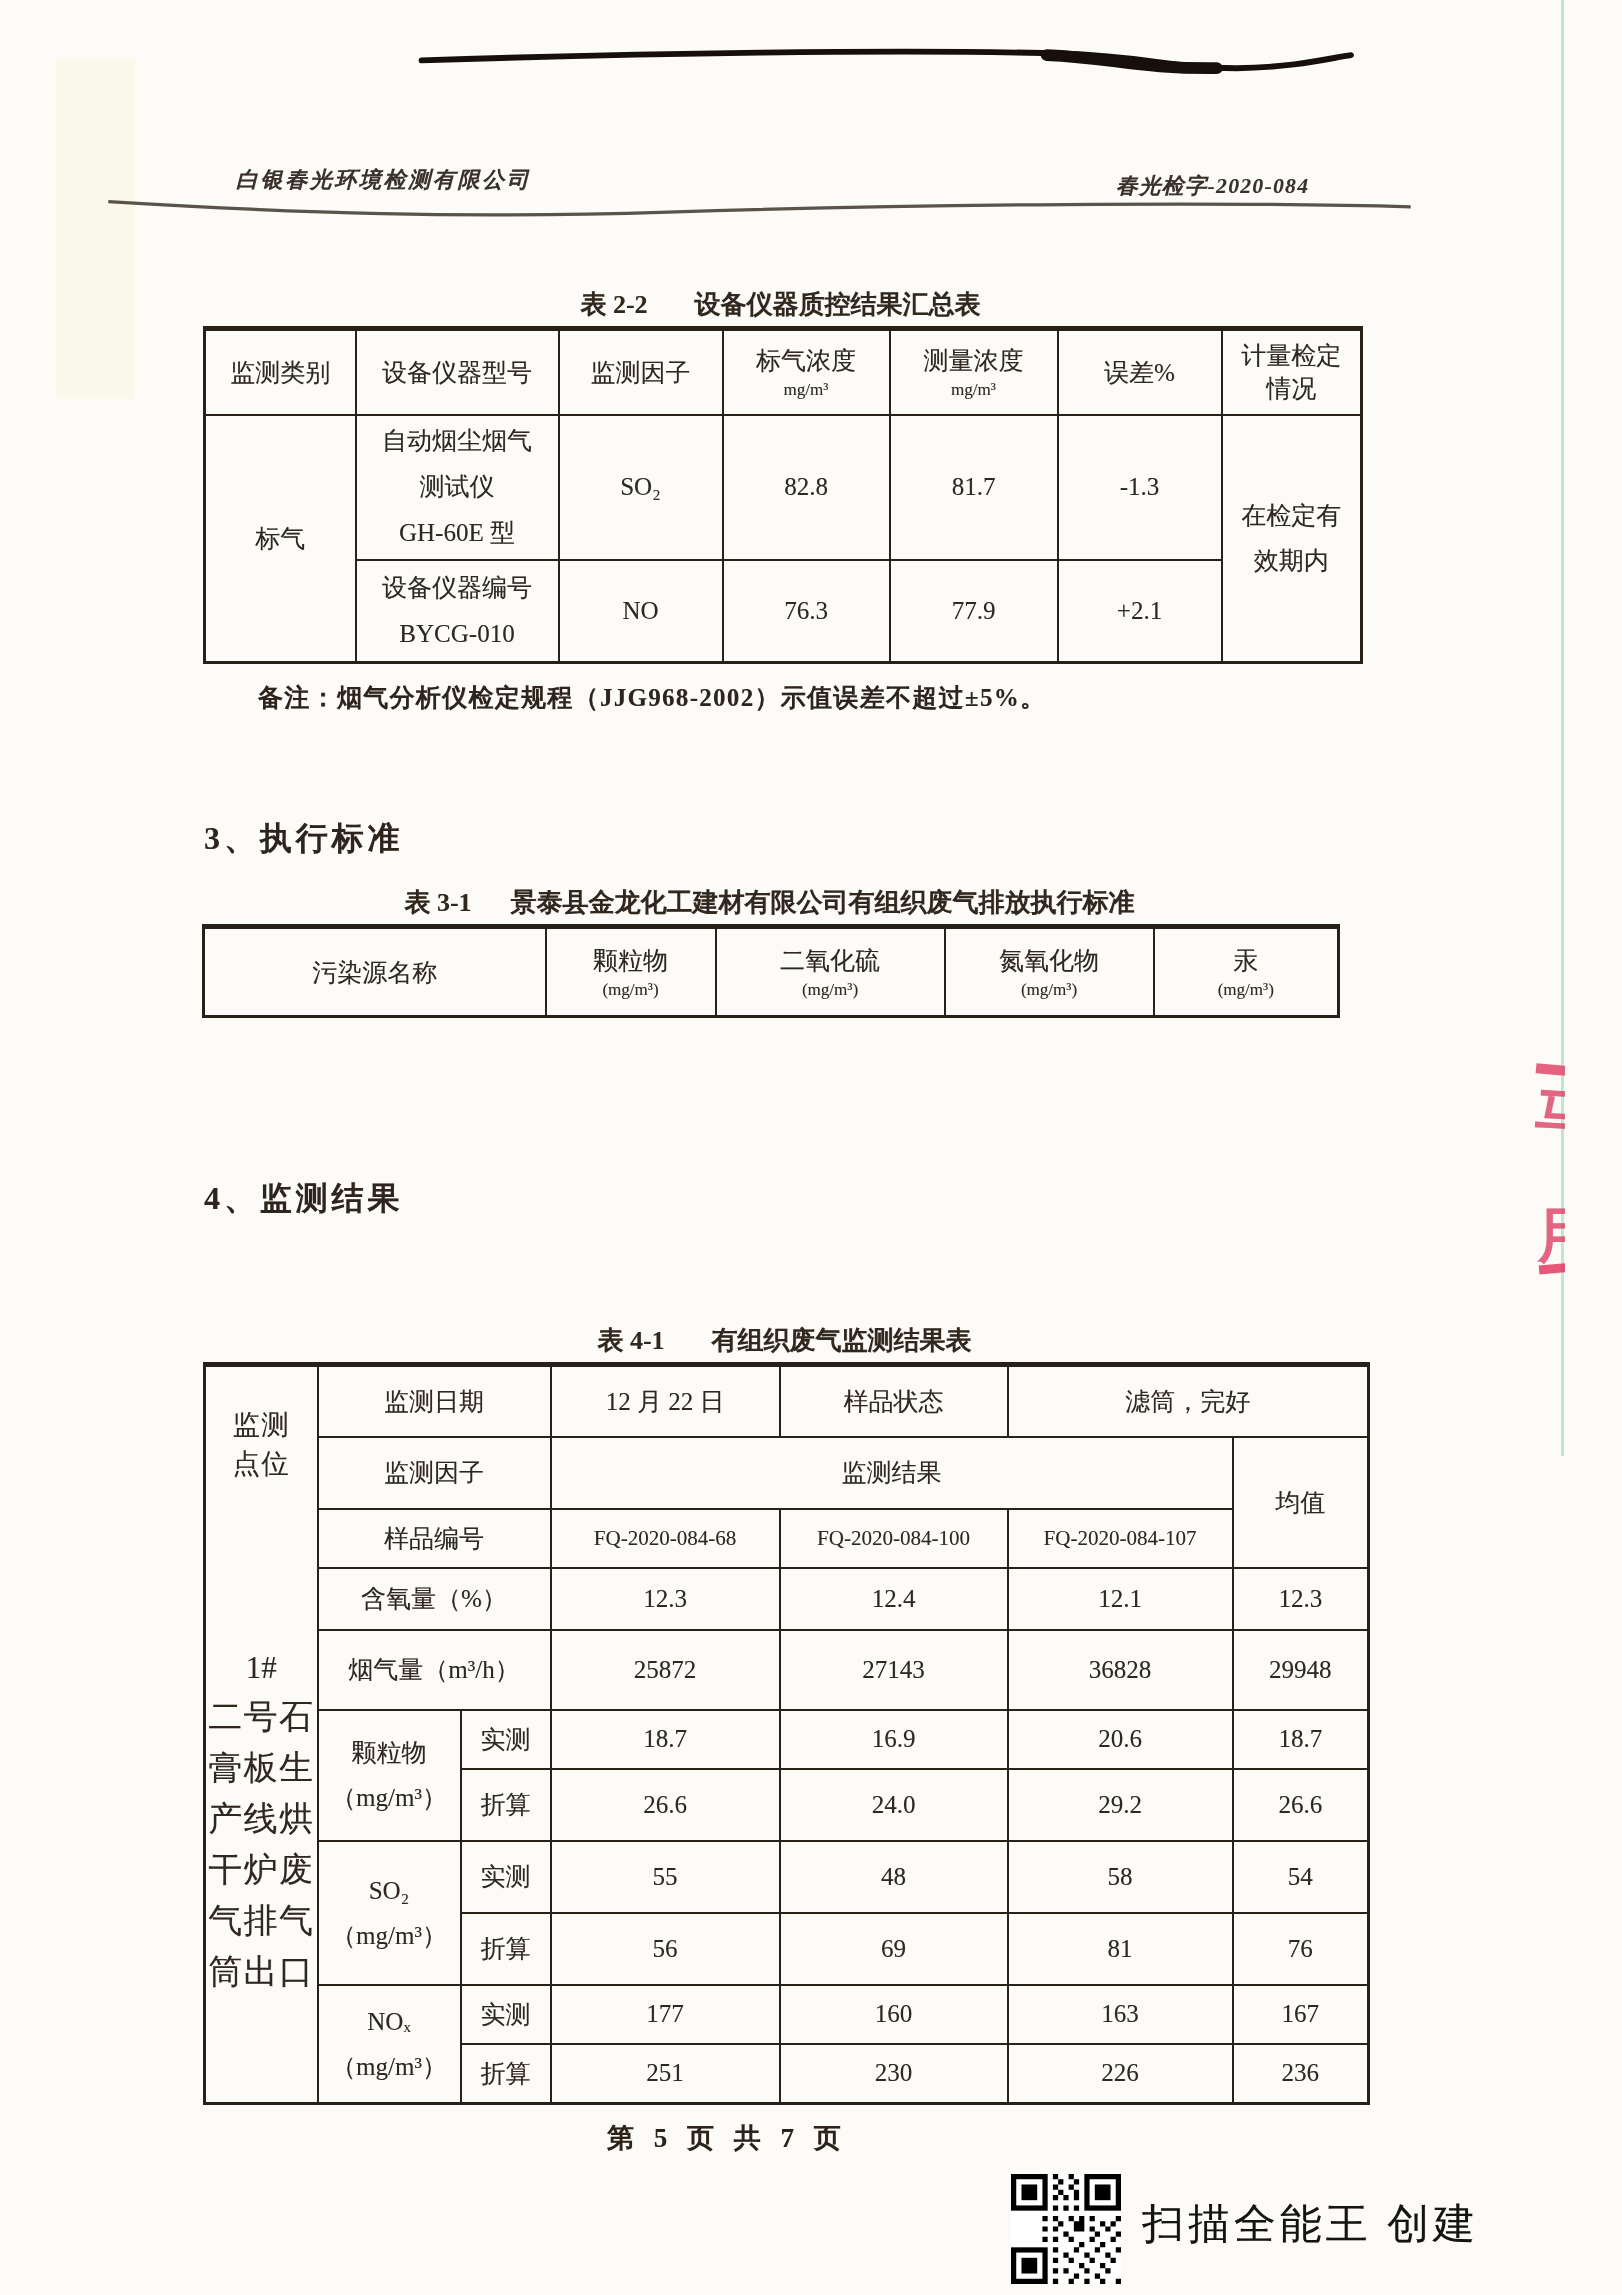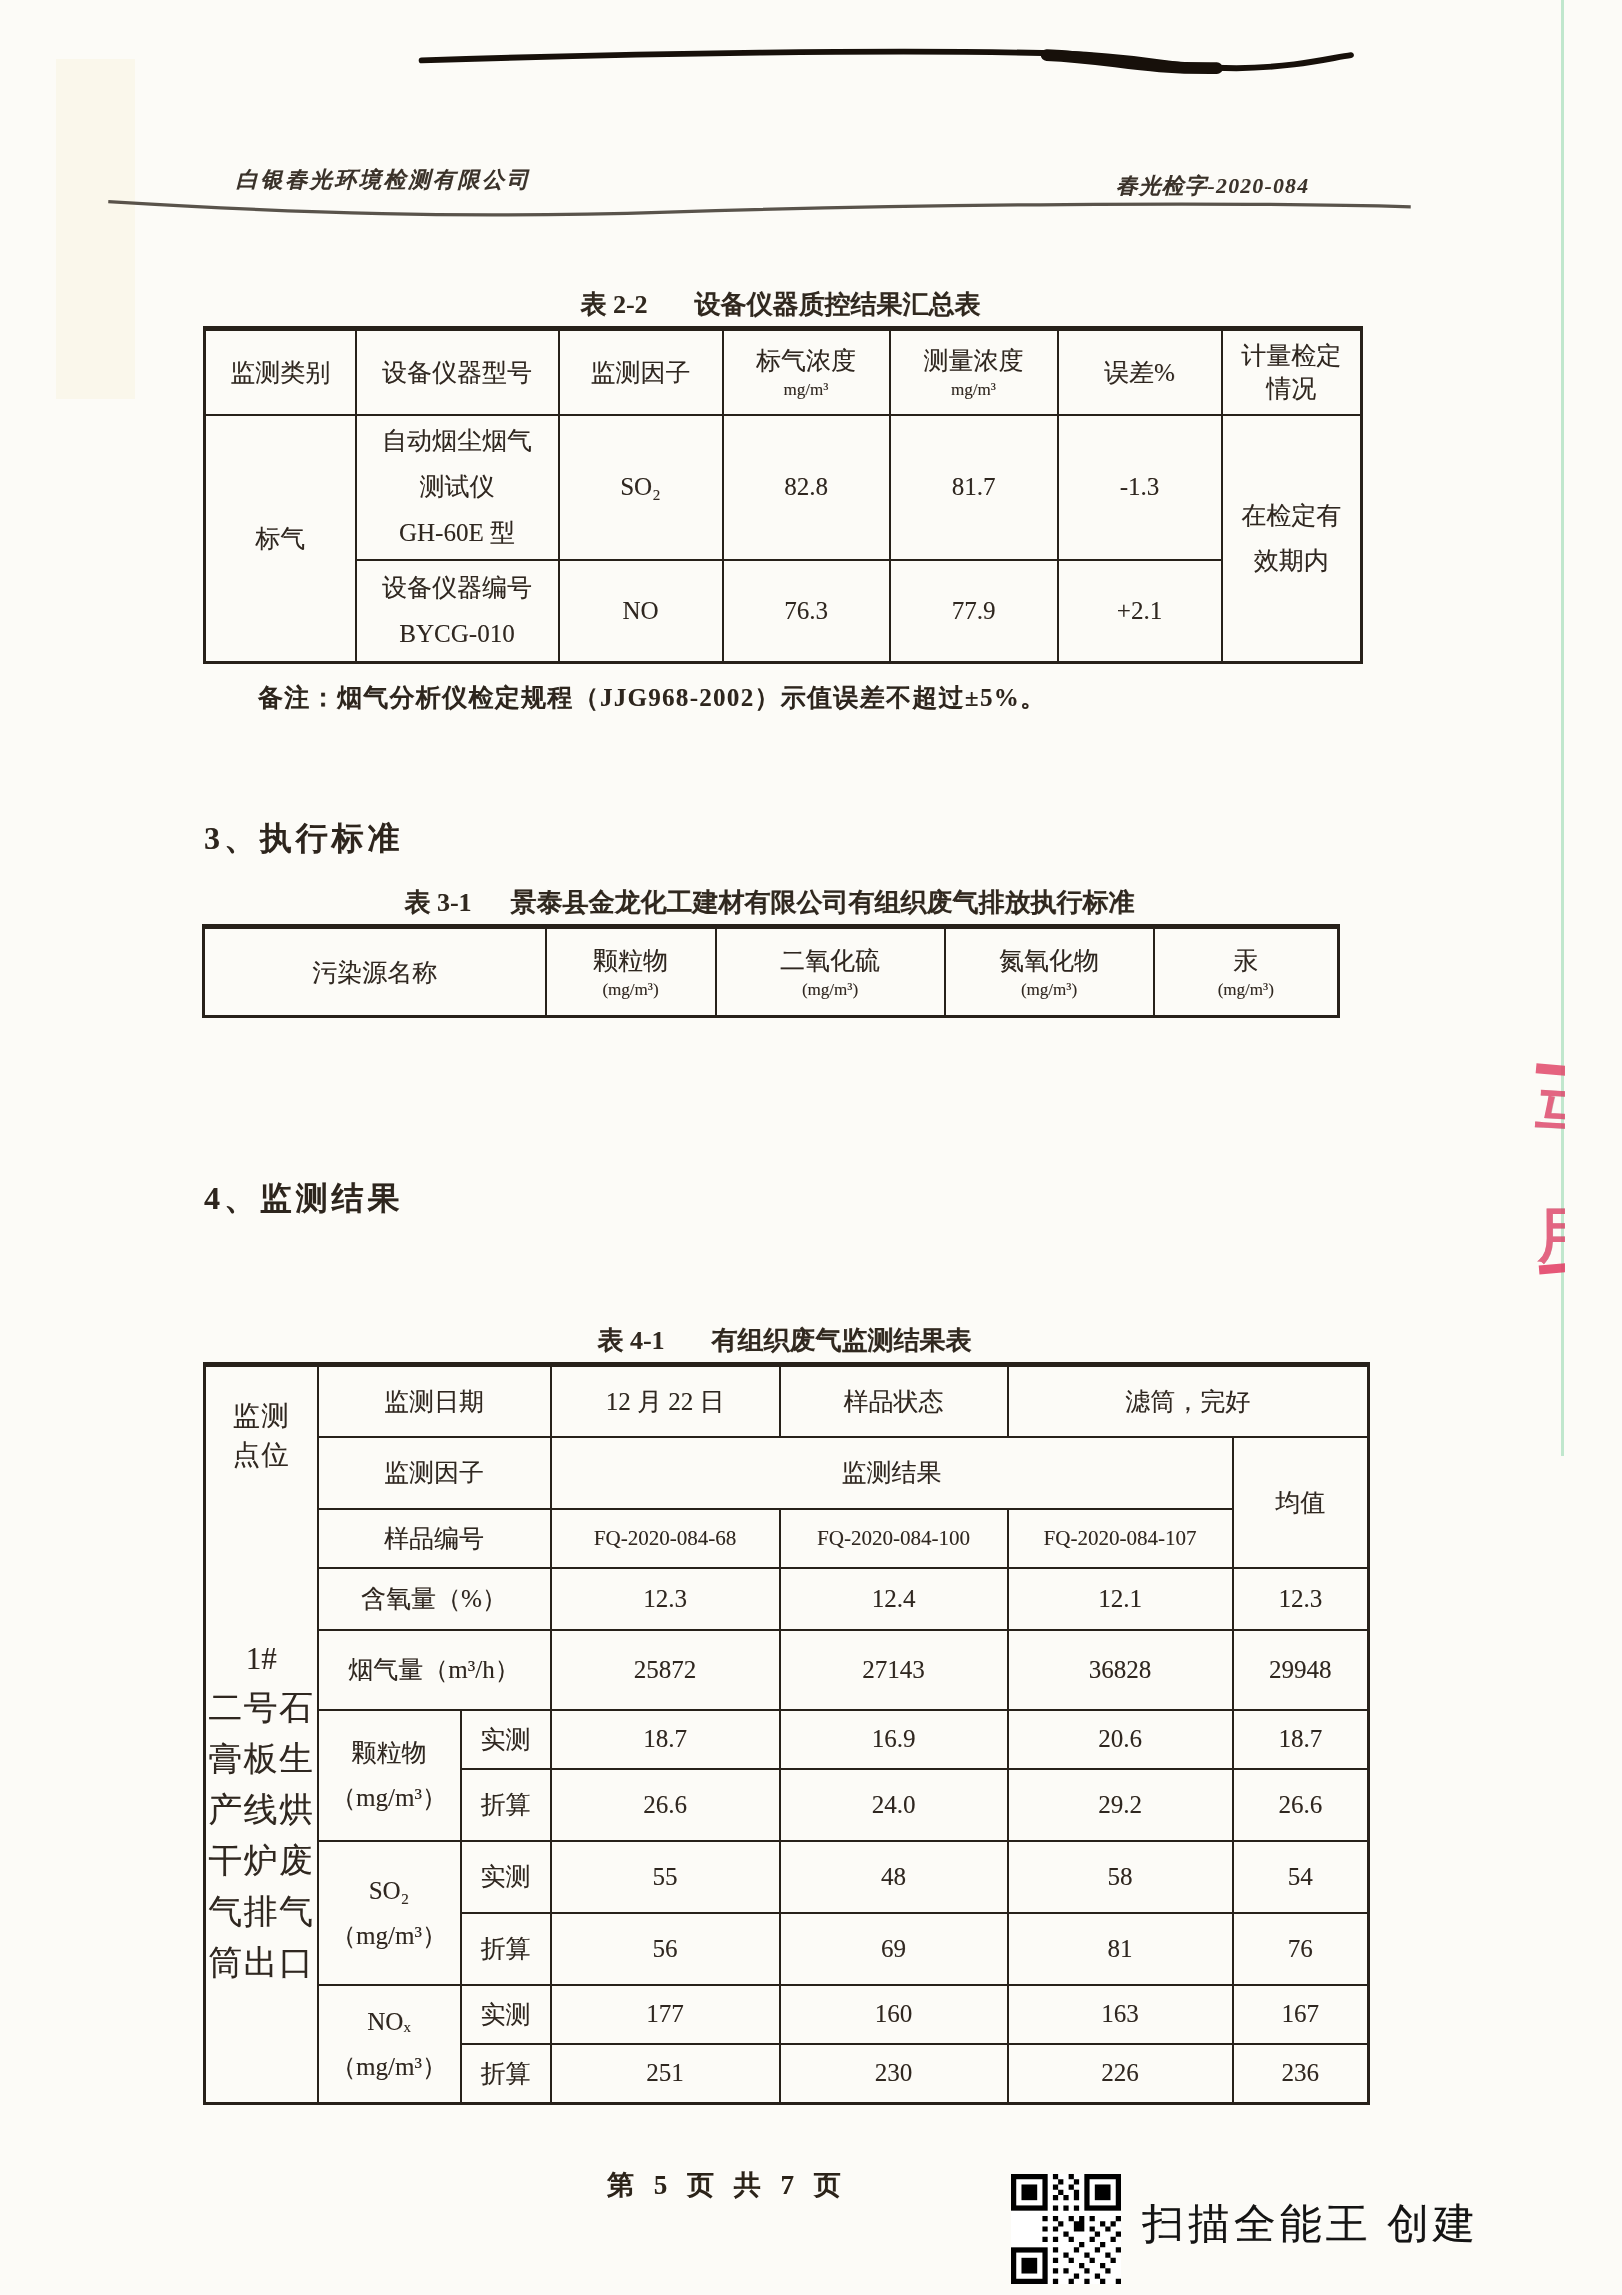--- a/index.html
+++ b/index.html
@@ -29,21 +29,21 @@
   td{ border:2.6px solid #27211a; text-align:center; vertical-align:middle; padding:0; font-size:25px; color:#2f2720;}
   .t22{ border:3.3px solid #27211a; border-top-width:5.9px;}
   .t31{ border:3.3px solid #27211a; border-top-width:5.2px;}
   .t41{ border:3.3px solid #27211a; border-top-width:5.2px;}
   .sub{ font-size:17px; margin-top:2.6px;}
   .hmain{ font-size:25px;}
   .lines div{ line-height:1.85;}
   .vlabel div{ line-height:1.8;}
   .sample{ font-size:21px; font-family:"Liberation Serif","DejaVu Serif",serif;}
   .pointcell{ vertical-align:top;}
-  .pcol{ display:flex; flex-direction:column; align-items:center; padding-top:29px;}
+  .pcol{ display:flex; flex-direction:column; align-items:center; padding-top:38px;}
   .pcol .pc-top{ font-size:27.5px; line-height:39px; letter-spacing:1.3px;}
   .pcol .pc-id{ font-size:31px; line-height:46px; margin-top:162px;}
   .pcol .pc-line{ font-size:34px; line-height:51px; letter-spacing:1.3px;text-align:center;}
 
   
   .green-line{ left:1561px; top:0; width:3.3px; height:1456px; background:#b9e4c8; opacity:.9;}
   .left-shade{ left:56px; top:59px; width:79px; height:340px; background:rgba(246,238,205,0.28);}
   .stamp-clip{ left:1505px; top:1047px; width:60px; height:275px; overflow:hidden;}
   .stamp-clip *{ color:#dd4066; }
   .stamp-bar{ position:absolute; left:31px; top:18.3px; width:41px; height:9.8px; background:#e0486a; transform:rotate(5deg); opacity:.85;}
@@ -291,21 +291,21 @@
     <tr style="height:60px">
       <td>折算</td>
       <td>251</td>
       <td>230</td>
       <td>226</td>
       <td>236</td>
     </tr>
   </tbody>
     </table>
 
-  <div class="abs footer" style="left:0;top:2120px;width:1454px;text-align:center;margin-top:47px;">第 5 页 共 7 页</div>
+  <div class="abs footer" style="left:0;top:2120px;width:1454px;text-align:center;">第 5 页 共 7 页</div>
 
   <svg class="abs" style="left:1011px;top:2174px;" width="110" height="110" viewBox="0 0 168 168">
     <rect x="0" y="0" width="168" height="168" fill="#ffffff"></rect>
     <g fill="#000000">
       <rect x="0" y="0" width="56" height="56"></rect>
         <rect x="8" y="8" width="40" height="40" fill="#ffffff"></rect>
         <rect x="16" y="16" width="24" height="24"></rect>
       <rect x="112" y="0" width="56" height="56"></rect>
         <rect x="120" y="8" width="40" height="40" fill="#ffffff"></rect>
         <rect x="128" y="16" width="24" height="24"></rect>

